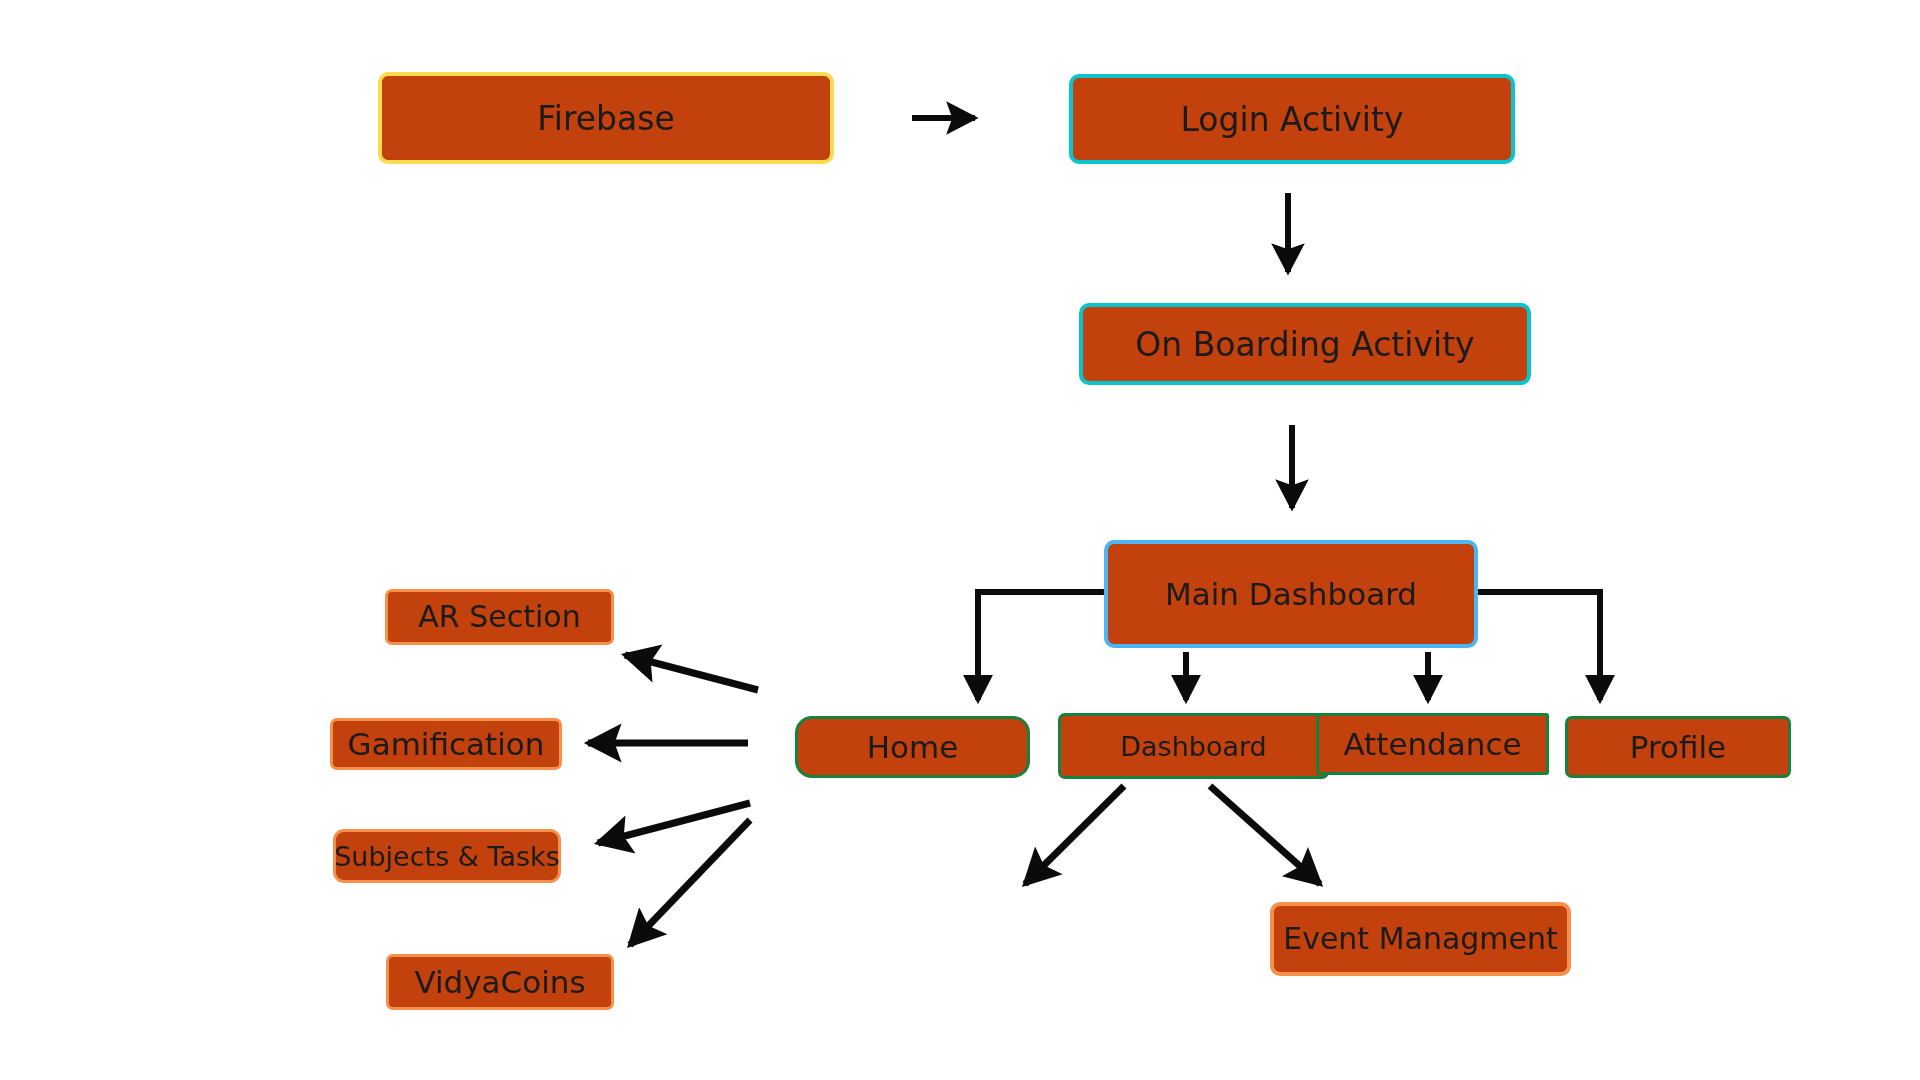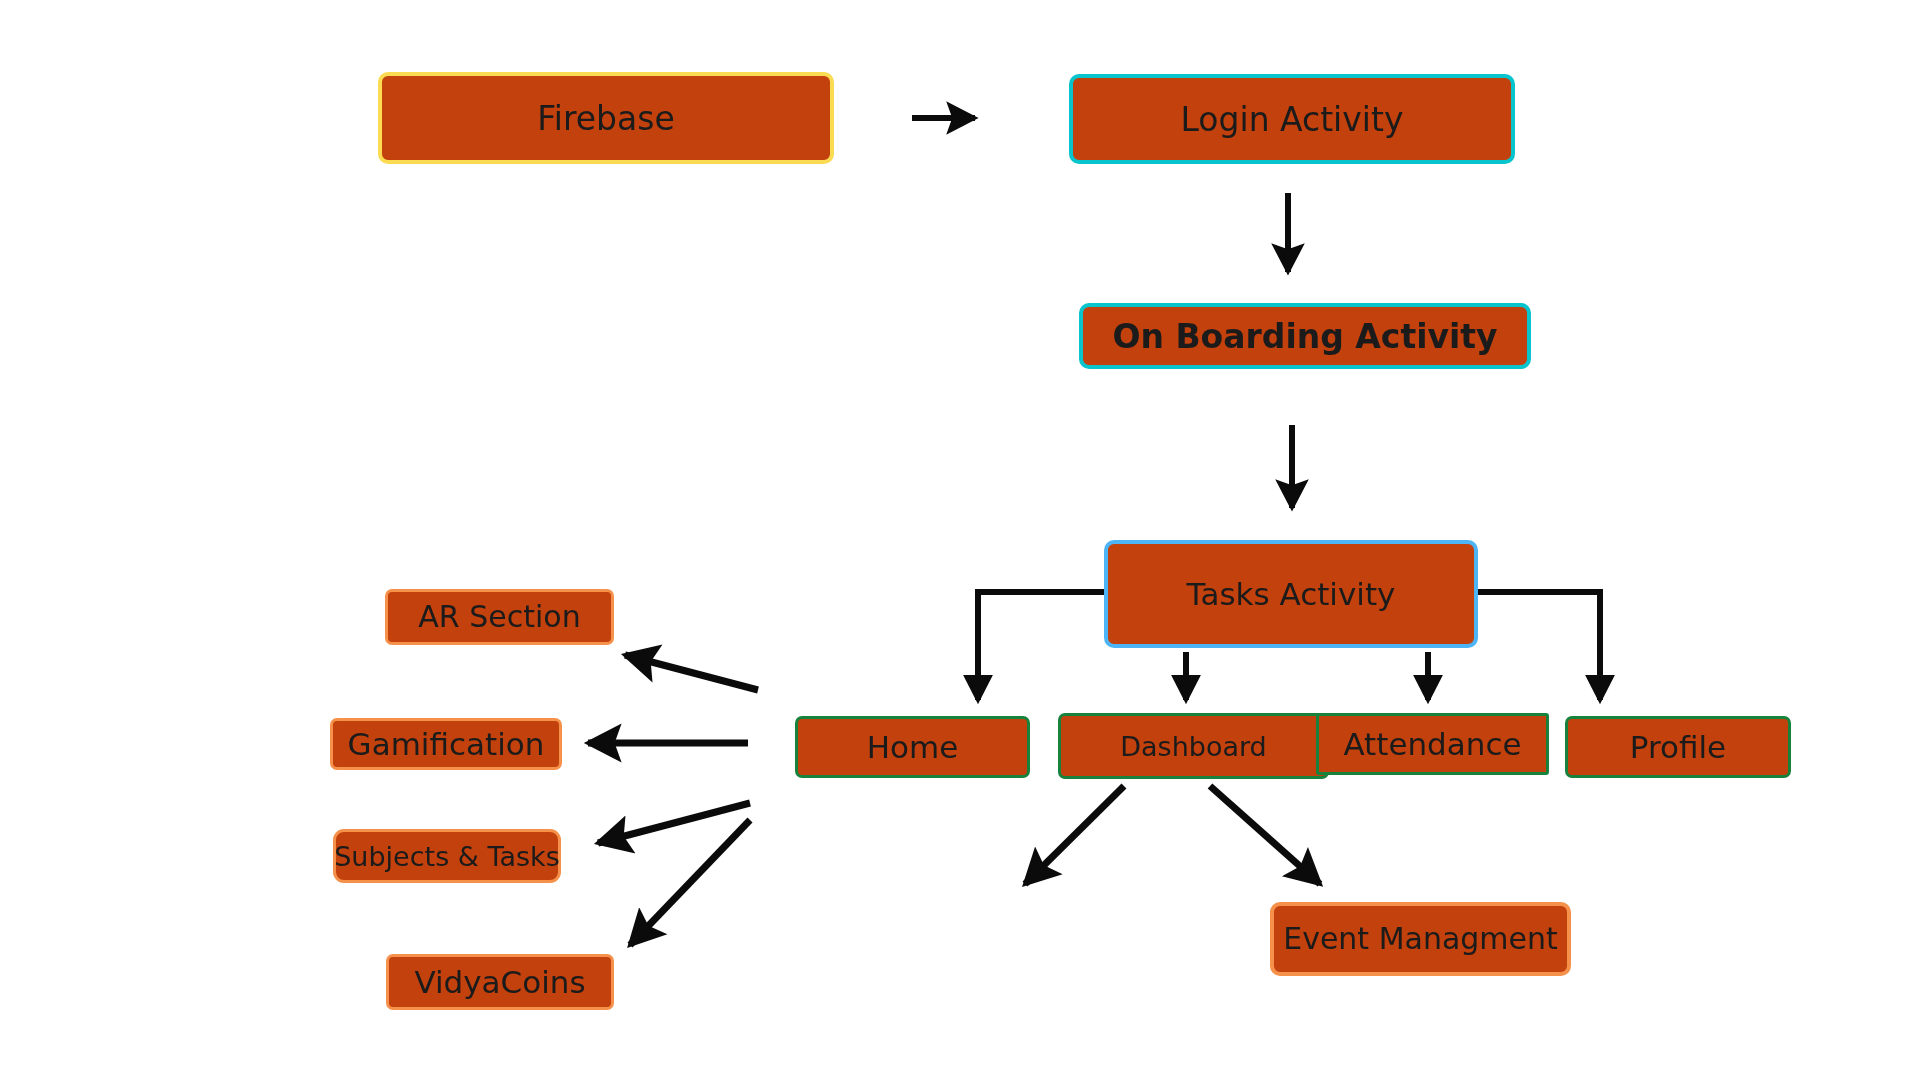--- a/index.html
+++ b/index.html
@@ -118,29 +118,29 @@
   </svg>
 
   <div class="node" style="left:378px; top:72px; width:456px; height:92px; border-color:#FADB51; border-width:4px; font-size:33px;">
     <span class="label">Firebase</span>
   </div>
 
   <div class="node" style="left:1069px; top:74px; width:446px; height:90px; border-color:#08C4CD; border-width:4px; font-size:33px;">
     <span class="label">Login Activity</span>
   </div>
 
-  <div class="node" style="left:1079px; top:303px; width:452px; height:66px; border-color:#08C4CD; border-width:4px; font-size:33px;font-weight:bold;">
+  <div class="node" style="left:1079px; top:303px; width:452px; height:82px; border-color:#08C4CD; border-width:4px; font-size:33px;">
     <span class="label">On Boarding Activity</span>
   </div>
 
   <div class="node" style="left:1104px; top:540px; width:374px; height:108px; border-color:#4DB5F5; border-width:4px; font-size:31px;">
-    <span class="label">Tasks Activity</span>
+    <span class="label">Main Dashboard</span>
   </div>
 
-  <div class="node" style="left:795px; top:716px; width:235px; height:62px; border-color:#17823B; border-width:3px; font-size:31px; border-radius:7px;">
+  <div class="node" style="left:795px; top:716px; width:235px; height:62px; border-color:#17823B; border-width:3px; font-size:31px; border-radius:17px;">
     <span class="label">Home</span>
   </div>
 
   <div class="node" style="left:1058px; top:713px; width:271px; height:66px; border-color:#17823B; border-width:3px; font-size:27px; border-radius:7px;">
     <span class="label">Dashboard</span>
   </div>
 
   <div class="node" style="left:1316px; top:713px; width:233px; height:62px; border-color:#17823B; border-width:3px; font-size:31px; border-radius:3px;">
     <span class="label">Attendance</span>
   </div>

